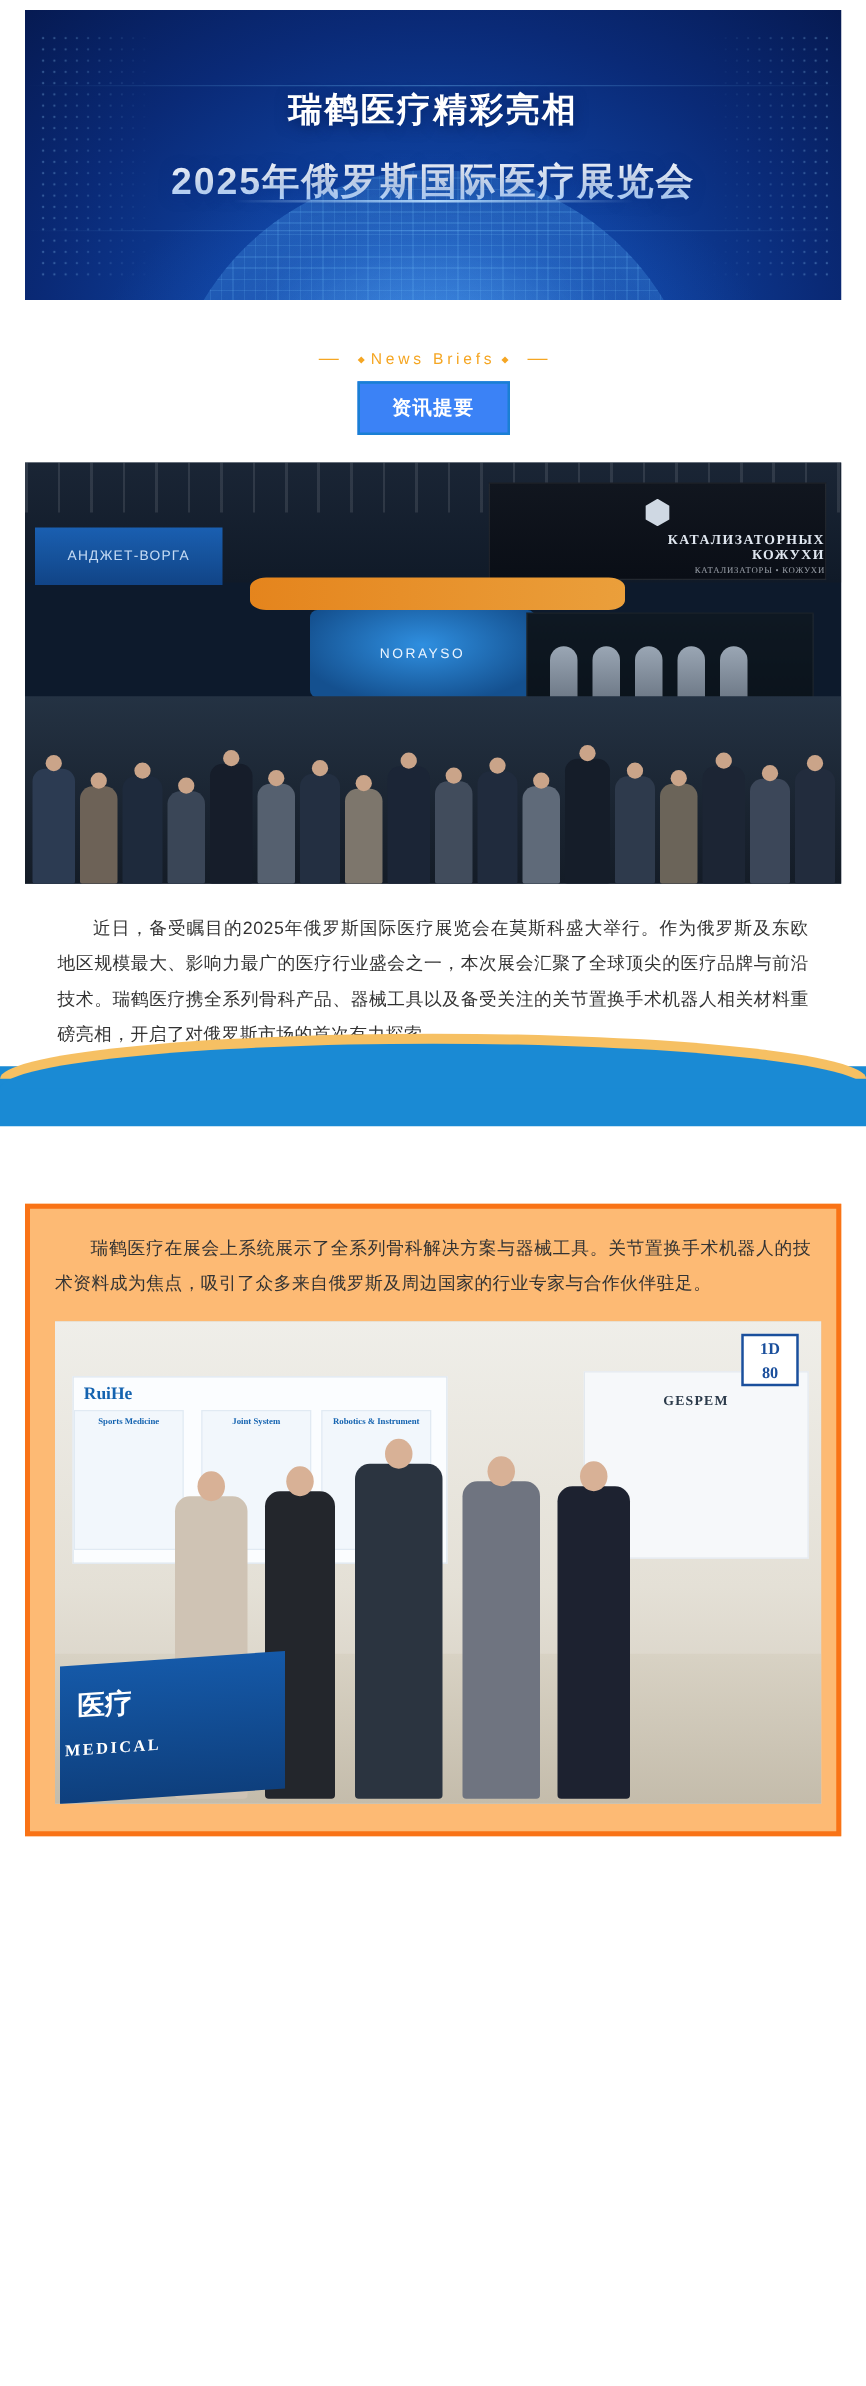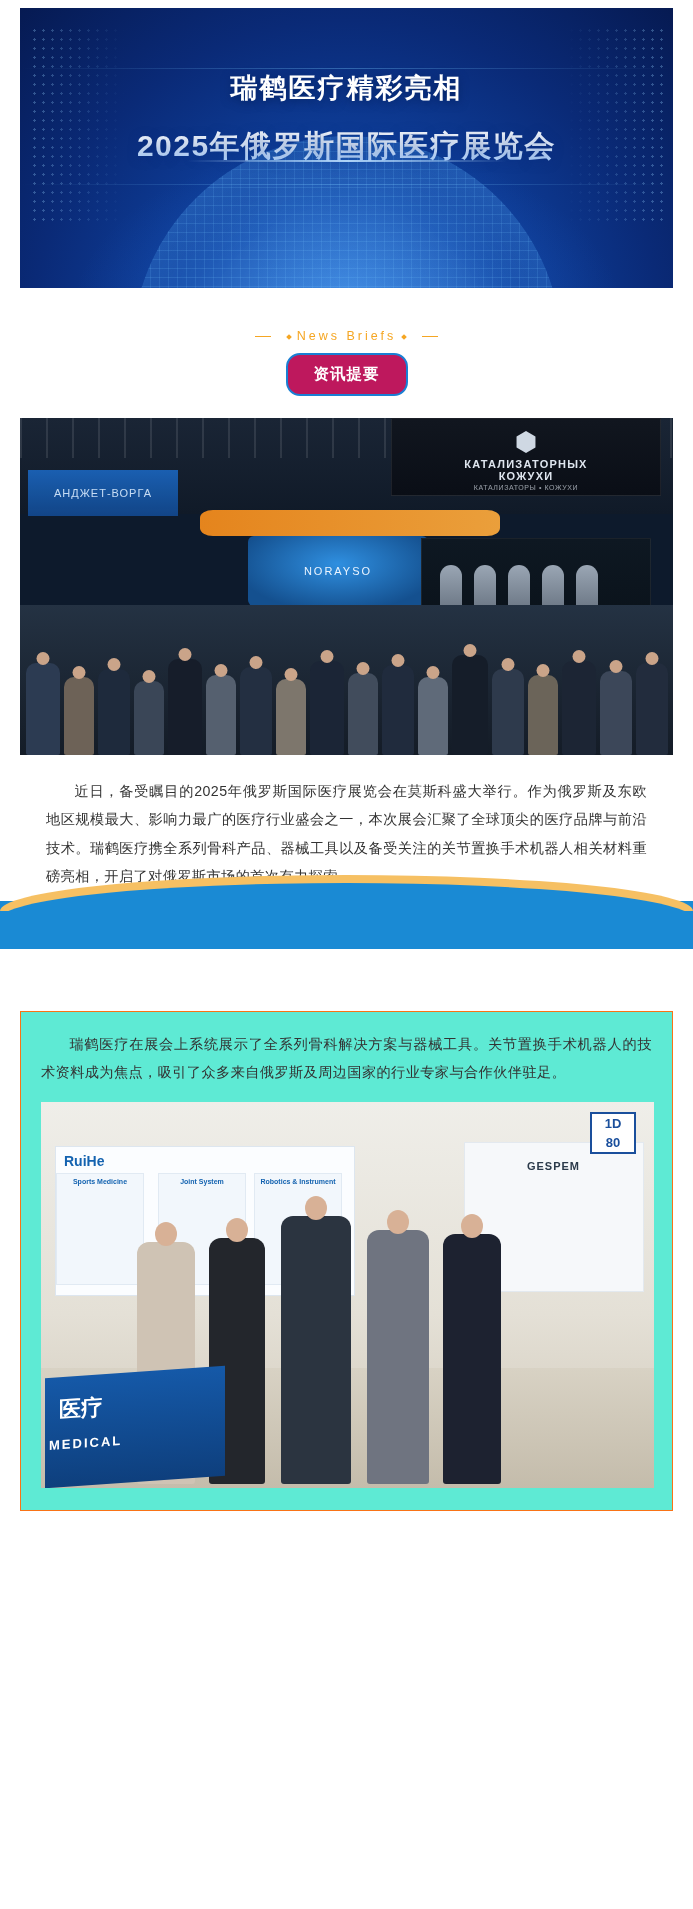--- a/index.html
+++ b/index.html
@@ -14,21 +14,21 @@
     margin: 0 auto;
     background: #ffffff;
     position: relative;
     overflow: hidden;
   }
 
   
   .hero {
     position: relative;
     width: 653px;
-    height: 280px;
+    height: 232px;
     margin: 8px auto 0 auto;
     background: radial-gradient(ellipse at 50% 115%, #1c63c8 0%, #0e3f9b 38%, #0a2a77 68%, #061a52 100%);
     overflow: hidden;
   }
   .hero-glow {
     position: absolute;
     left: 50%; top: 48%;
     width: 560px; height: 360px;
     transform: translate(-50%,0);
     background: radial-gradient(ellipse at center, rgba(90,170,255,0.40) 0%, rgba(40,110,220,0.18) 42%, rgba(0,0,0,0) 70%);
@@ -129,23 +129,22 @@
     padding: 9px 26px;
     border: 2px solid #1a7fd4;
     background: #ffffff;
     color: #1a7fd4;
     font-size: 15.5px;
     font-weight: bold;
     letter-spacing: 1px;
     position: relative;
   }
   .sec-title-box.filled {
-    background: #be185d;
+    background: #3b82f6;
     color: #ffffff;
-    border-radius: 14px;
   }
 
   
   .photo-a {
     width: 653px; height: 337px;
     margin: 22px auto 0 auto;
     position: relative;
     overflow: hidden;
     background: #0d1a2c;
   }
@@ -158,25 +157,26 @@
   }
 
   
   .hall-ceiling {
     position: absolute; left: 0; right: 0; top: 0; height: 96px;
     background: linear-gradient(180deg, #1a2535 0%, #101a28 100%);
   }
   .truss { position: absolute; top: 0; left: 0; right: 0; height: 40px;
     background: repeating-linear-gradient(90deg, rgba(255,255,255,.10) 0 2px, rgba(0,0,0,0) 2px 26px); }
   .hall-banner {
-    position: absolute; right: 12px; top: 0; width: 270px; height: 78px;
+    position: absolute; right: 12px; top: 16px; width: 270px; height: 78px;
     background: linear-gradient(180deg,#11161f,#0a0e16);
     border: 1px solid rgba(255,255,255,.08);
-    color: #dfe6ef; font-size: 10px; text-align: center; padding-top: 12px;
+    color: #dfe6ef; font-size: 10px; text-align: right; padding-top: 12px;
     letter-spacing: .6px;
+    font-family: Liberation Serif, serif;
   }
   .hall-banner .hex { width: 22px; height: 22px; margin: 0 auto 5px auto;
     background: #cfd8e3;
     clip-path: polygon(50% 0%, 93% 25%, 93% 75%, 50% 100%, 7% 75%, 7% 25%); }
   .hall-banner b { display:block; font-size: 11px; letter-spacing: 1.2px; }
   .hall-banner small { display:block; font-size: 7px; opacity:.65; margin-top:2px; }
   .hall-left-sign {
     position: absolute; left: 8px; top: 52px; width: 150px; height: 46px;
     background: linear-gradient(180deg,#1b63b8,#12478c);
     color:#cfe6ff; font-size: 11px; letter-spacing: 1px; text-align: center; line-height: 46px;
@@ -300,23 +300,24 @@
     content: "";
     position: absolute;
     left: 0; right: 0; top: -18px; height: 36px;
     background: #1a8ad4;
     border-radius: 50% 50% 0 0 / 100% 100% 0 0;
   }
 
   .card {
     width: 653px;
     margin: 22px auto 0 auto;
-    background: #5eead4;
-    border: 1px solid #f97316;
+    background: #fdba74;
+    border: 4px solid #f97316;
     padding: 18px 20px 22px 20px;
+    font-family: Liberation Serif, serif;
   }
   .card .para { text-indent: 2em; }
   .card .para-below { margin-top: 16px; }
 
   .spacer-40 { height: 40px; }
 </style>
 </head>
 <body>
 
 <div class="page">

